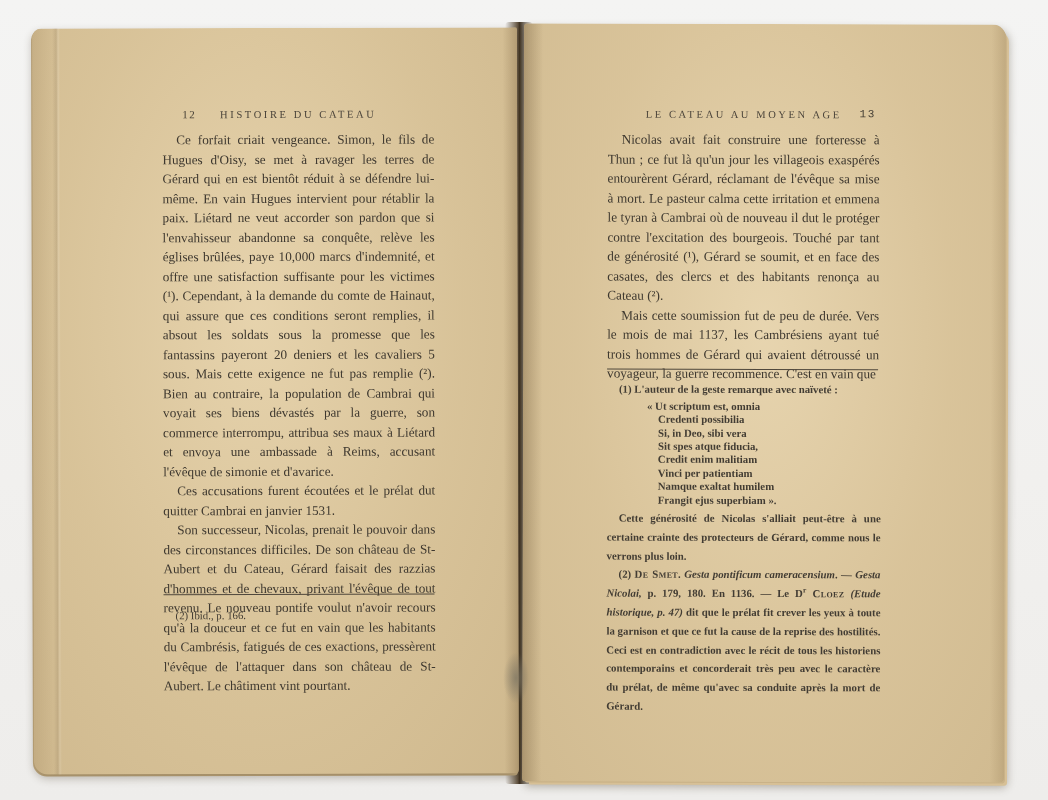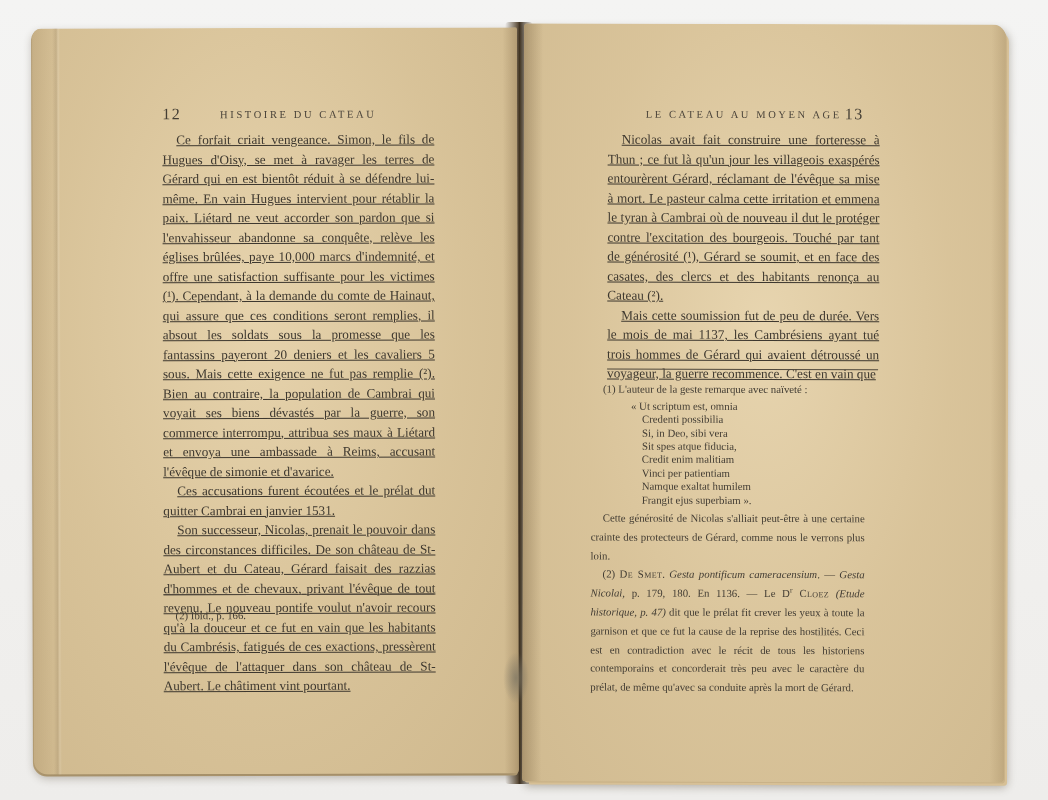--- a/index.html
+++ b/index.html
@@ -56,44 +56,44 @@
     background:linear-gradient(90deg,rgba(0,0,0,0) 0%,rgba(90,70,45,.14) 50%,rgba(255,255,255,.12) 75%,rgba(0,0,0,0) 100%);
   }
 
   .running-head{
     position:absolute;height:16px;
     font-size:10.5px;letter-spacing:2.6px;color:#4b443a;
     display:flex;align-items:center;justify-content:center;
   }
   .page-left .running-head{left:130px;top:78px;width:272px;}
   .page-right .running-head{left:84px;top:82px;width:272px;}
-  .pagenum{position:absolute;letter-spacing:1.5px;font-size:16px;color:#443e34;}
+  .pagenum{position:absolute;letter-spacing:1.5px;font-size:11px;color:#443e34;margin-left:20px;}
   .pagenum-left{left:0;}
-  .pagenum-right{right:16px;}
+  .pagenum-right{right:4px;font-family:Liberation Mono, monospace;}
 
   .body-text{
     position:absolute;width:272px;
     font-size:13.2px;line-height:19.5px;
     text-align:justify;color:#3e382f;
   }
   .page-left .body-text{left:130px;top:102px;}
   .page-right .body-text{left:84px;top:106px;}
-  .body-text p{margin:0;text-indent:14px;text-decoration:underline;}
+  .body-text p{margin:0;text-indent:14px;}
 
   .fn-rule{position:absolute;width:271px;border-top:1px solid #50483c;}
   .page-left .fn-rule{left:130px;top:566px;}
   .page-right .fn-rule{left:84px;top:345px;}
 
   .footnotes{
     position:absolute;width:274px;
     font-size:10.8px;line-height:18.8px;
     text-align:justify;color:#423c33;
   }
   .page-left .footnotes{left:130px;top:577px;line-height:20px;}
-  .page-right .footnotes{left:68px;top:356px;}
+  .page-right .footnotes{left:84px;top:356px;font-weight:bold;}
   .footnotes p{margin:0;text-indent:12px;}
 
   .verse{margin:1px 0 2px 40px;line-height:13.4px;text-align:left;}
   .verse .vline{text-indent:0;}
   .verse .vline + .vline{padding-left:11px;}
 
   .sc{font-variant:small-caps;letter-spacing:.4px;}
   .it{font-style:italic;}
   .sup{vertical-align:super;font-size:7.5px;line-height:0;}
 </style>

